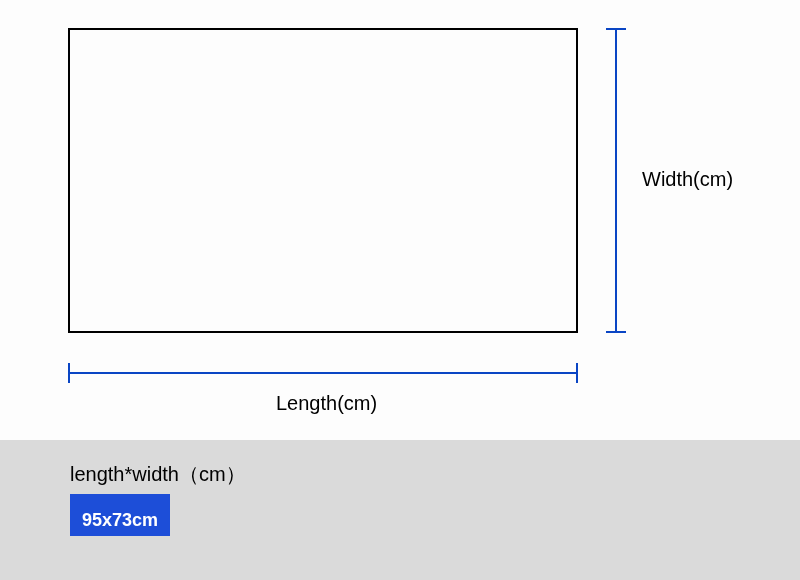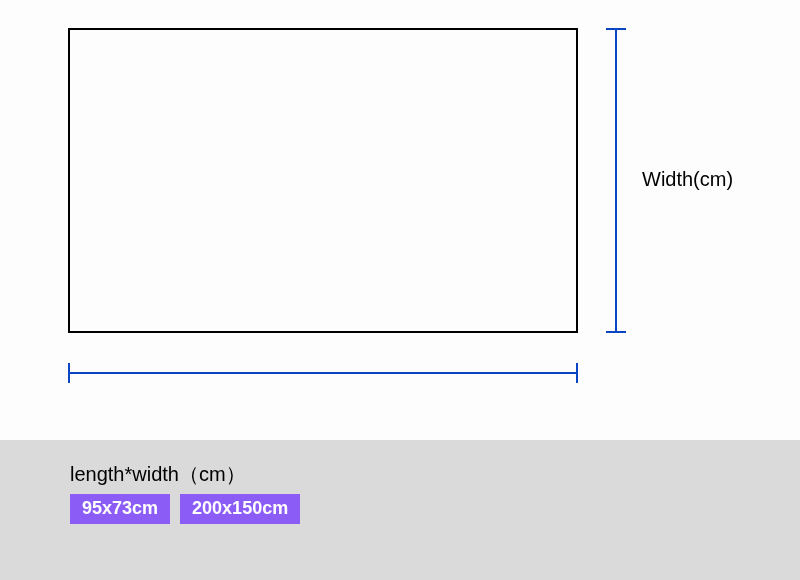--- a/index.html
+++ b/index.html
@@ -8,34 +8,34 @@
   .dim-v{position:absolute;left:615px;top:28px;width:2px;height:305px;background:#0a45c4;}
   .dim-v::before,.dim-v::after{content:"";position:absolute;left:-9px;width:20px;height:2px;background:#0a45c4;}
   .dim-v::before{top:0;} .dim-v::after{bottom:0;}
   .dim-v-label{position:absolute;left:642px;top:168px;font-size:20px;color:#000;}
   .dim-h{position:absolute;left:68px;top:372px;width:510px;height:2px;background:#0a45c4;}
   .dim-h::before,.dim-h::after{content:"";position:absolute;top:-9px;width:2px;height:20px;background:#0a45c4;}
   .dim-h::before{left:0;} .dim-h::after{right:0;}
   .dim-h-label{position:absolute;left:276px;top:392px;font-size:20px;color:#000;}
   .sizes-title{position:absolute;left:70px;top:461px;font-size:20px;color:#000;}
   .sizes-row{position:absolute;left:70px;top:494px;display:flex;gap:10px;}
-  .size{background:#8b5cf6;color:#fff;font-size:18px;font-weight:bold;padding:4px 12px 5px;white-space:nowrap;}
+  .size{background:#1d4ed8;color:#fff;font-size:18px;font-weight:bold;padding:16px 12px 5px;white-space:nowrap;}
 </style>
 </head>
 <body>
 
 <div class="page">
 
   <div class="rect"></div>
 
   <div class="dim-v"></div>
   <div class="dim-v-label">Width(cm)</div>
 
   <div class="dim-h"></div>
+  <div class="dim-h-label">Length(cm)</div>
 
   <div class="sizes-title">length*width（cm）</div>
 
   <div class="sizes-row">
     <div class="size">95x73cm</div>
-    <div class="size">200x150cm</div>
   </div>
 
 </div>
 
 </body></html>

